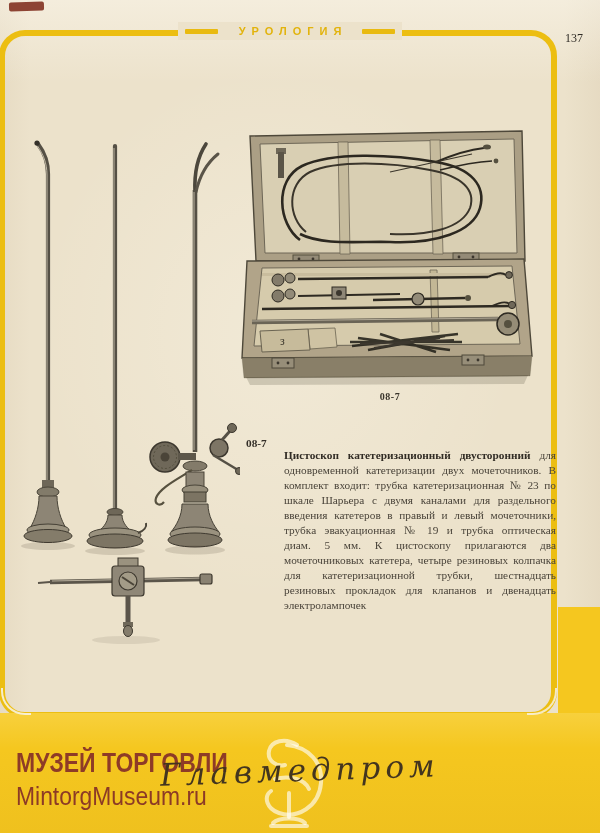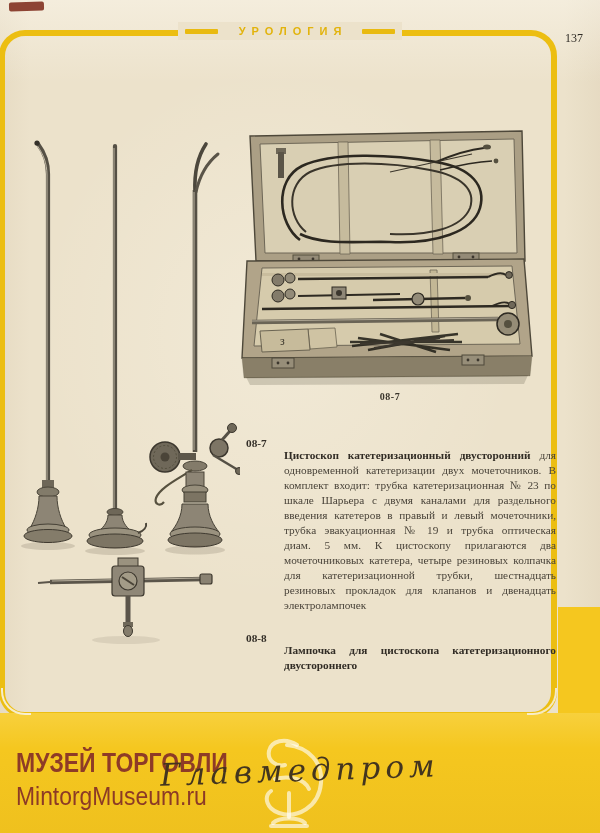--- a/index.html
+++ b/index.html
@@ -202,24 +202,20 @@
       <circle cx="238" cy="232" r="1.4" fill="#3c372e"></circle>
   </g>
 </svg>
 <div class="case-caption">08-7</div>
 
 <div class="entries">
   <div class="entry">
     <div class="entry-code">08-7</div>
     <p class="entry-text"><b>Цистоскоп катетеризационный двусторонний</b> <span>для одновременной катетеризации двух мочеточников. В комплект входит: трубка катетеризационная № 23 по шкале Шарьера с двумя каналами для раздельного введения катетеров в правый и левый мочеточники, трубка эвакуационная № 19 и трубка оптическая диам. 5 мм. К цистоскопу прилагаются два мочеточниковых катетера, четыре резиновых колпачка для катетеризационной трубки, шестнадцать резиновых прокладок для клапанов и двенадцать электролампочек</span></p>
   </div>
-  <div class="entry">
-    <div class="entry-code">08-8</div>
-    <p class="entry-text"><b>Лампочка для цистоскопа катетеризационного двустороннего</b><span></span></p>
-  </div>
 </div>
 
 <div class="right-col"></div>
 <div class="corner-trace-left"></div>
 <div class="corner-trace-right"></div>
 <div class="band">
   <div class="band-shade"></div>
 </div>
 
 <svg class="emblem" width="92" height="97" viewBox="0 0 92 97">

